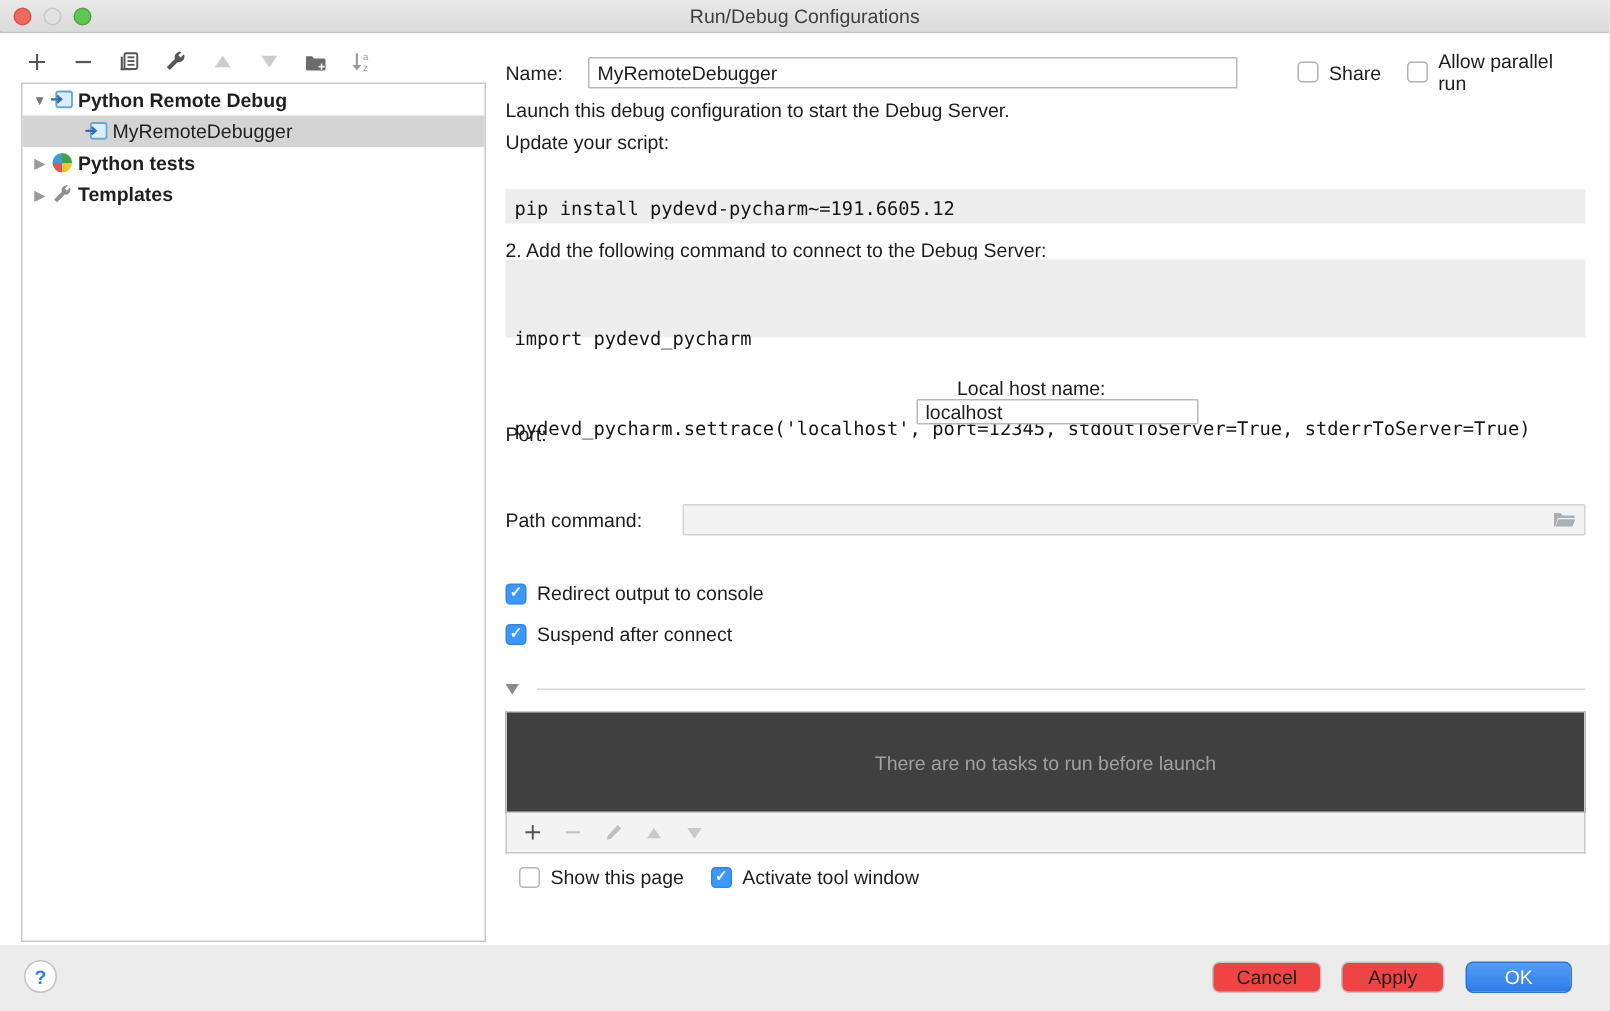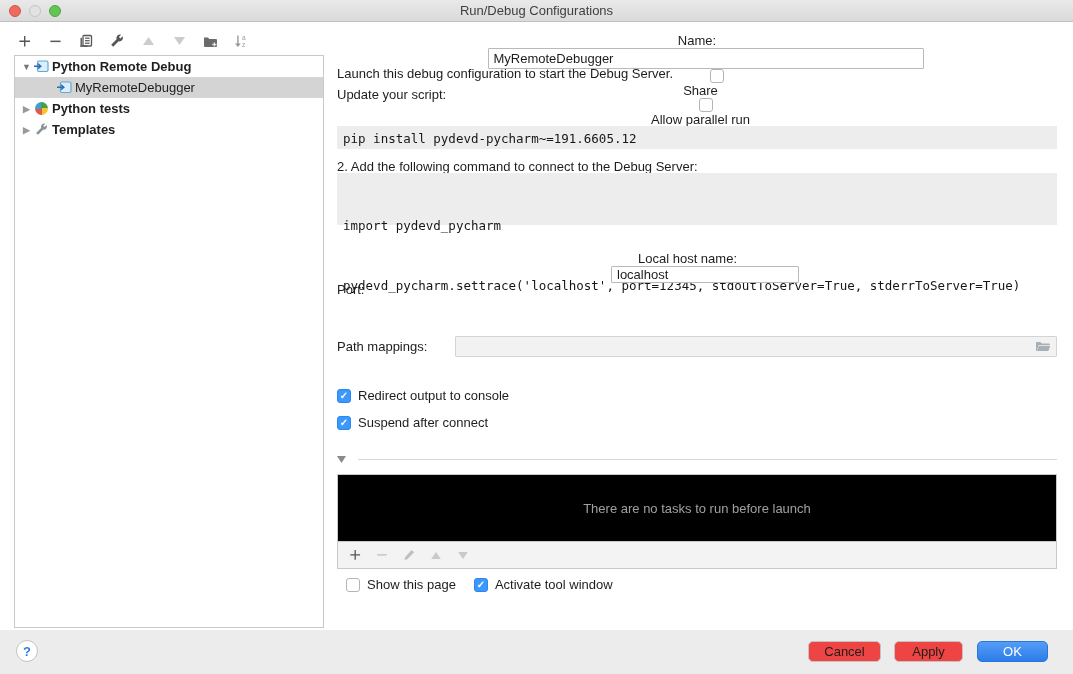--- a/index.html
+++ b/index.html
@@ -53,21 +53,21 @@
         justify-content:center; flex:none; }
   .cb.off { background:#fff; border:1px solid #b4b4b4; }
   .cb.on  { background:#3b98fc; border:1px solid #2f86ea; color:#fff; font-size:10px; font-weight:bold; line-height:1; }
   .cb-label { margin-left:7px; }
 
   .codebar { position:absolute; background:#ededed; font-family:"DejaVu Sans Mono","Liberation Mono",monospace;
              font-size:12.5px; color:#161616; padding:3px 6px; left:0; right:0; line-height:20px; white-space:pre; }
 
   .bl-header { display:flex; align-items:center; gap:8px; color:#1d1d1d; }
   .bl-header .divider { flex:1; border-top:1px solid #d8d8d8; margin-left:4px; }
-  .bl-panel { position:absolute; left:0; right:0; border:1px solid #c9c9c9; background:#000000;
+  .bl-panel { position:absolute; left:0; right:0; border:1px solid #c9c9c9; background:#404040;
               display:flex; align-items:center; justify-content:center; color:#a0a0a0; }
   .bl-bar { position:absolute; left:0; right:0; background:#f3f3f3; border:1px solid #c9c9c9; border-top:none;
             display:flex; align-items:center; gap:11px; padding-left:9px; }
 
   
   .footer { position:absolute; left:0; right:0; bottom:0; height:44px; background:#ececec; }
   .help { position:absolute; left:16px; top:10px; width:22px; height:22px; border-radius:50%;
           background:#fff; border:1px solid #c4c4c4; color:#2f7de9; font-size:13px; font-weight:bold;
           display:flex; align-items:center; justify-content:center; }
   .btn { position:absolute; top:11px; height:21px; border-radius:5px; font-size:13px;
@@ -182,21 +182,21 @@
           <svg width="13" height="13" viewBox="0 0 14 14">
               <path d="M12.6 2.2 10.4 4.4 8.9 2.9 11.1.7a3.6 3.6 0 0 0-4.5 4.6L1.2 10.7l2 2 5.4-5.4a3.6 3.6 0 0 0 4-5.1z" fill="#8a9399"></path>
             </svg>
         </span>
         <span>Templates</span>
       </div>
     </div>
 
     <div class="form">
 
-      <div class="frow" style="top:11px;flex-direction:column;">
+      <div class="frow" style="top:11px;">
         <span>Name:</span>
         <input class="box" style="margin-left: 17px; width: 436px;" value="MyRemoteDebugger">
         <span class="cb off" style="margin-left:40px;"></span>
         <span class="cb-label">Share</span>
         <span class="cb off" style="margin-left:17px;"></span>
         <span class="cb-label">Allow parallel run</span>
       </div>
 
       <div class="txt" style="top:44px;">Launch this debug configuration to start the Debug Server.</div>
       <div class="txt" style="top:65px;">Update your script:</div>
@@ -213,21 +213,21 @@
       <div class="frow" style="top:229px;flex-direction:column;">
         <span style="width:118px;">Local host name:</span>
         <input class="box" style="flex: 1 1 0%; margin-left: 16px;" value="localhost">
       </div>
 
       <div class="frow" style="top:260px;">
         <span style="width:118px;">Port:</span>
       </div>
 
       <div class="frow" style="top:314px;">
-        <span style="width:118px;">Path mappings:</span>
+        <span style="width:118px;">Path command:</span>
         <div class="fake-input disabled" style="flex:1;">
           <span></span>
           <span style="position:absolute; right:5px; top:3px;">
             <svg width="16" height="13" viewBox="0 0 16 13">
                 <path d="M1 2h4.4l1.3 1.6H14a.8.8 0 0 1 .8.8v.9H3.6L1.8 11H1z" fill="#a8afb5"></path>
                 <path d="M3.8 6.1h11.4L13.4 11H2.1z" fill="#a8afb5"></path>
               </svg>
           </span>
         </div>
       </div>

